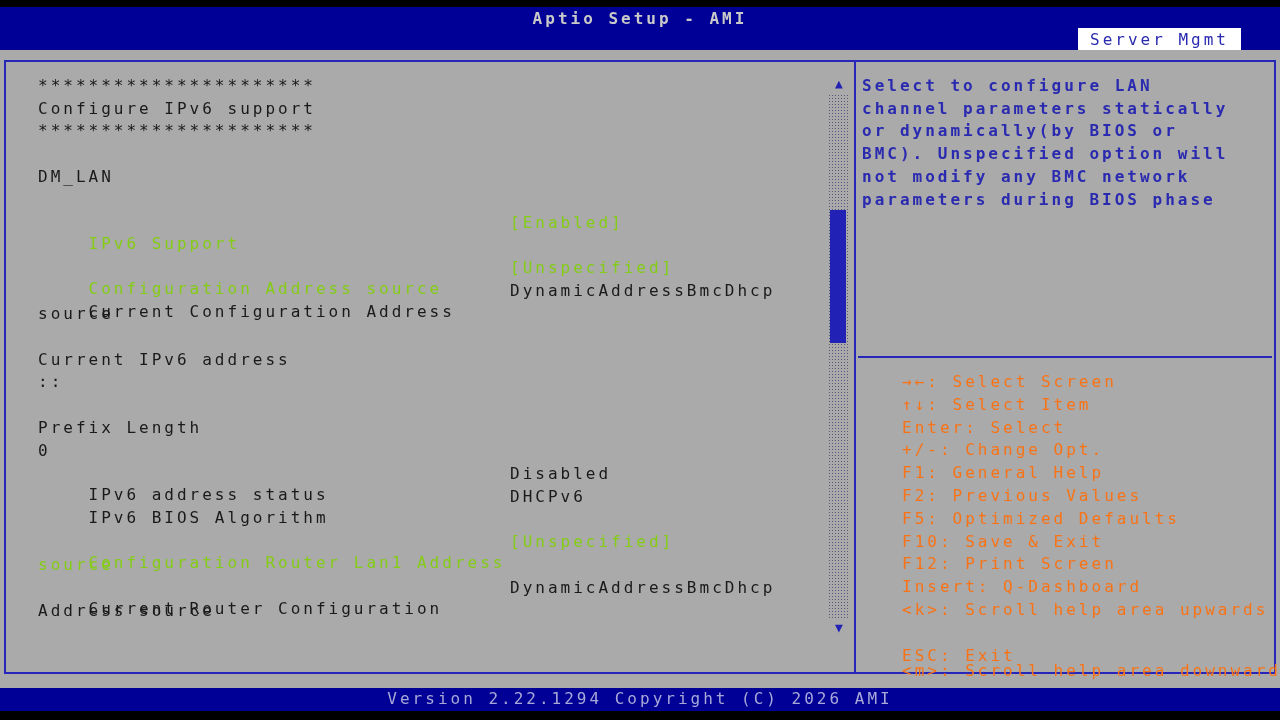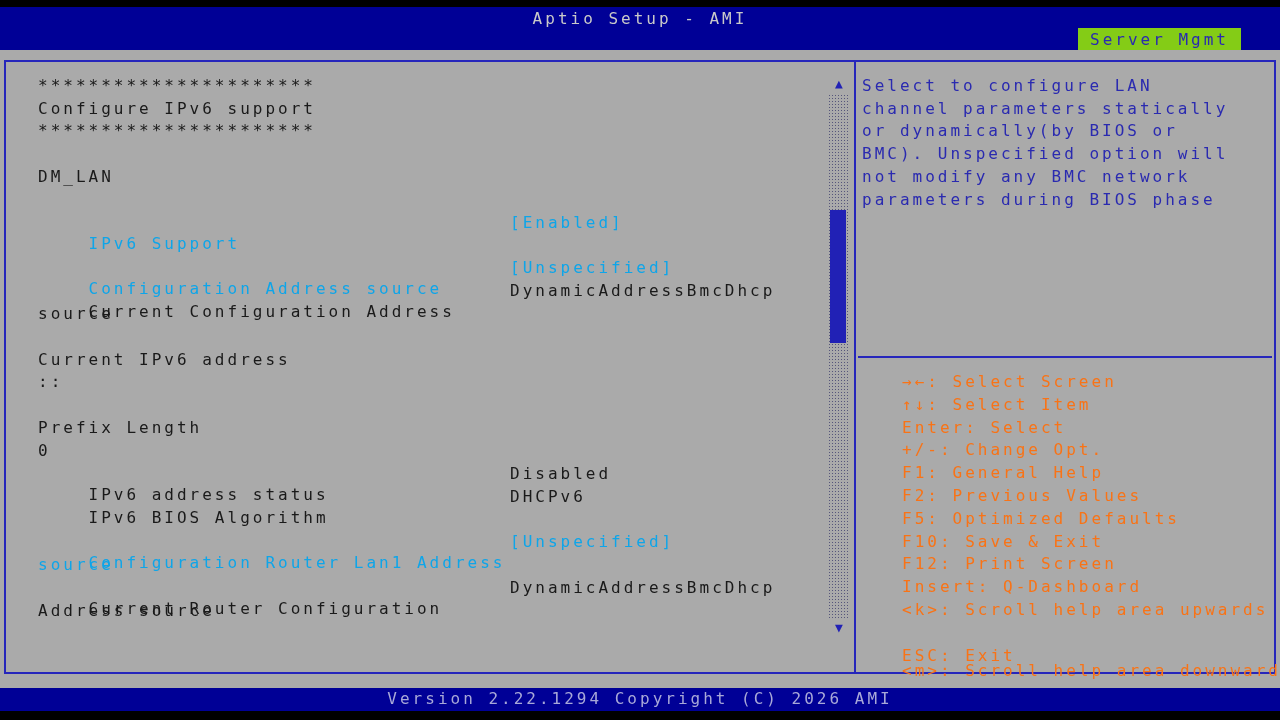--- a/index.html
+++ b/index.html
@@ -4,34 +4,34 @@
 <style>
   * { margin:0; padding:0; box-sizing:border-box; }
   body { background:#000; }
   .screen {
     position:relative; width:1280px; height:720px; overflow:hidden;
     background:#000;
     font-family:"DejaVu Sans Mono", "Liberation Mono", monospace;
     font-size:16px; letter-spacing:3px; color:#1a1a1a;
   }
   .header-bar { position:absolute; left:0; top:7px; width:1280px; height:43px; background:#000096; }
-  .page-title { position:absolute; left:0; top:9px; width:1280px; text-align:center; color:#c9c9c9; }
+  .page-title { position:absolute; left:0; top:9px; width:1280px; text-align:center; color:#c9c9c9;font-weight:bold; }
   .gray-band { position:absolute; left:0; top:50px; width:1280px; height:638px; background:#aaaaaa; }
-  .tab { position:absolute; left:1078px; top:28px; width:163px; height:24px; background:#84cc16;
+  .tab { position:absolute; left:1078px; top:28px; width:163px; height:24px; background:#ffffff;
          color:#2a2ab0; text-align:center; line-height:24px; }
   .main-panel { position:absolute; left:4px; top:60px; width:1272px; height:614px;
                 border:2px solid #2626bb; background:#aaaaaa; }
   .v-divider { position:absolute; left:854px; top:62px; width:2px; height:610px; background:#2626bb; }
   .h-divider { position:absolute; left:858px; top:356px; width:414px; height:2px; background:#2626bb; }
 
   .lrow { position:absolute; left:38px; width:790px; height:21px; line-height:21px; white-space:pre; }
   .lrow .val { position:absolute; left:472px; top:0; white-space:pre; }
-  .blue { color:#0ea5e9; }
+  .blue { color:#84cc16; }
 
-  .hline { position:absolute; left:862px; width:410px; height:21px; line-height:21px; color:#2a2ab0; white-space:pre; }
+  .hline { position:absolute; left:862px; width:410px; height:21px; line-height:21px; color:#2a2ab0; white-space:pre;font-weight:bold; }
   .kline { position:absolute; left:862px; width:412px; height:21px; line-height:21px; color:#f97316; white-space:pre;margin-left:40px; }
 
   .scrollbar-track { position:absolute; left:828px; top:94px; width:20px; height:524px;
     background-color:#aaaaaa;
     background-image:radial-gradient(#55557a 1px, transparent 1px);
     background-size:3px 3px; }
   .scrollbar-thumb { position:absolute; left:830px; top:210px; width:16px; height:133px; background:#2121b5; }
   .scroll-arrow { position:absolute; left:828px; width:22px; height:16px; text-align:center;
     color:#2121b5; font-size:13px; line-height:16px; letter-spacing:0; }
   .arrow-up { top:76px; }

